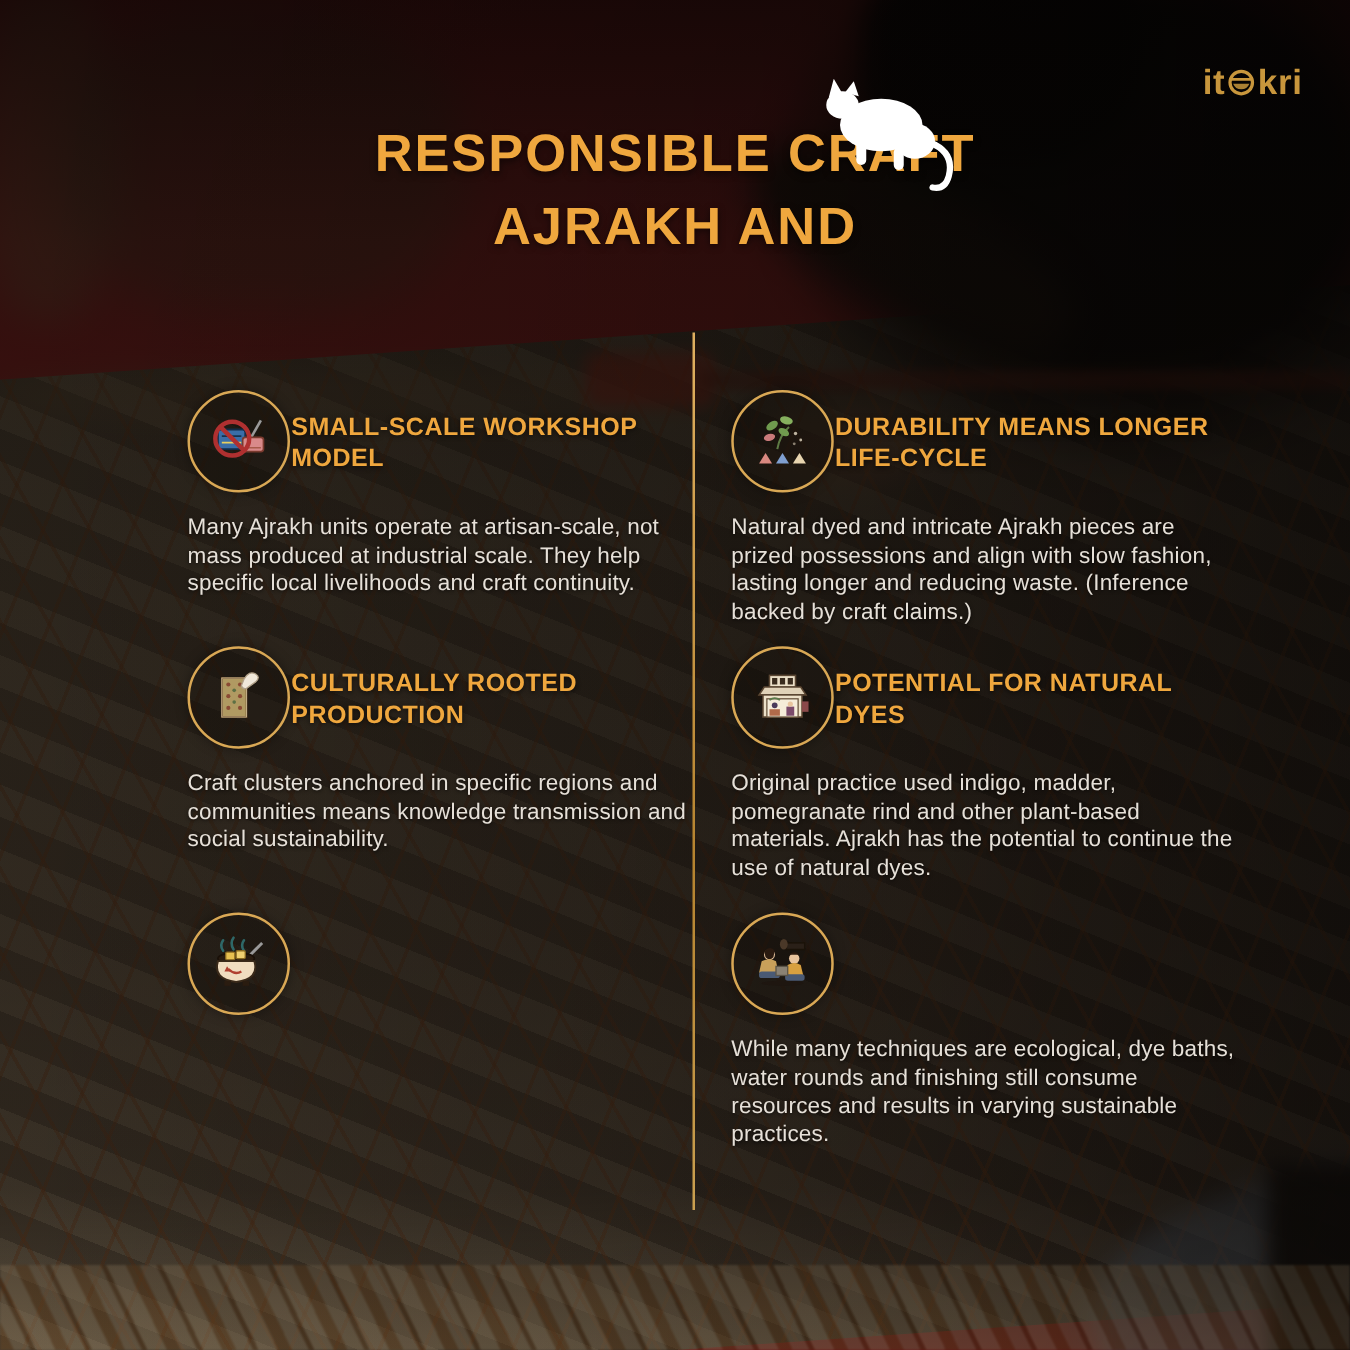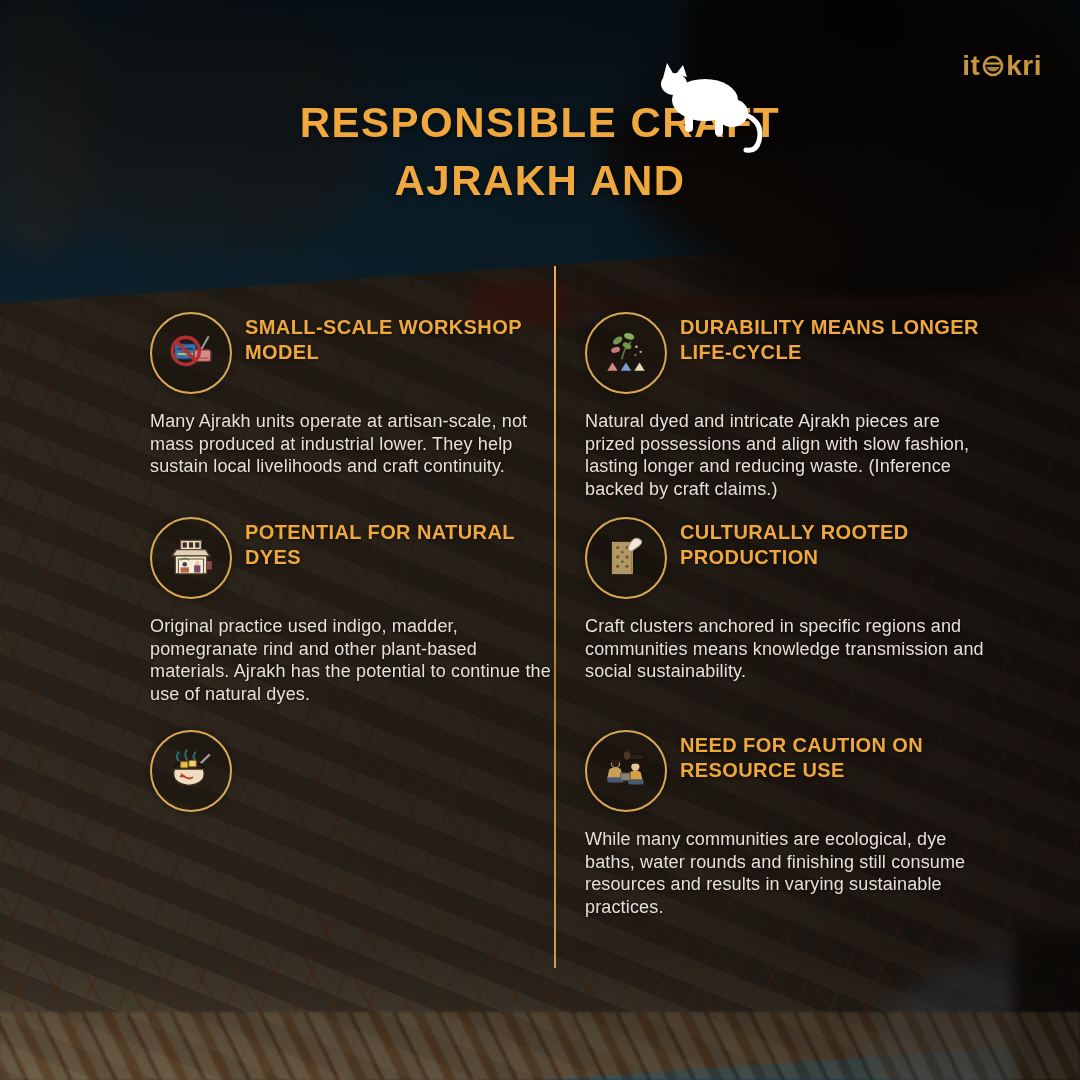--- a/index.html
+++ b/index.html
@@ -1,18 +1,18 @@
 <!DOCTYPE html>
 <html><head>
 <meta charset="utf-8">
 <style>
   html,body{margin:0;padding:0;background:#0c0806;}
   .canvas{
     position:relative;width:1080px;height:1080px;overflow:hidden;
-    background:#0c4a6e;
+    background:#7f1d1d;
     font-family:"Liberation Sans","DejaVu Sans",sans-serif;
   }
   
   .bg,.bg div{position:absolute;}
   .bg{inset:0;}
   .blob{border-radius:40%;}
   .bg-window{left:-14px;top:-14px;width:104px;height:270px;background:#6b5236;opacity:.45;filter:blur(16px);}
   .bg-shelf{left:50px;top:10px;width:320px;height:240px;background:#463523;opacity:.45;filter:blur(20px);}
   .bg-tableedge{left:0;top:295px;width:570px;height:44px;background:#6a5436;opacity:.28;filter:blur(12px);}
   .bg-person{left:610px;top:-90px;width:580px;height:470px;background:radial-gradient(closest-side,#090706 62%,rgba(9,7,6,0));filter:blur(10px);}
@@ -70,21 +70,21 @@
   .divider{
     position:absolute;left:554px;top:266px;width:2px;height:702px;z-index:3;
     background:linear-gradient(180deg,#e0b060,#b5832f 60%,#caa050);
   }
   .grid{
     position:absolute;left:150px;top:312px;width:840px;z-index:4;
     display:grid;grid-template-columns:405px 405px;column-gap:30px;
     grid-template-rows:205px 213px auto;
   }
   .card{color:#e6e0d8;}
-  .card-head{display:flex;align-items:flex-start;gap:13px;}
+  .card-head{display:flex;align-items:center;gap:1px;}
   .icon-circle{
     flex:0 0 auto;width:78px;height:78px;border-radius:50%;
     border:2px solid #d9a855;background:rgba(10,6,3,.25);
     display:flex;align-items:center;justify-content:center;
     box-shadow:0 0 10px rgba(0,0,0,.4);
   }
   .card-title{
     margin:3px 0 0 0;color:#efa73e;font-size:20px;font-weight:bold;
     line-height:1.25;letter-spacing:.4px;text-transform:uppercase;
     text-shadow:0 1px 4px rgba(0,0,0,.6);
@@ -161,21 +161,21 @@
             <line x1="11" y1="25" x2="26" y2="25" stroke="#e8d060" stroke-width="1.4"></line>
             <line x1="41" y1="8" x2="33" y2="22" stroke="#9a9a9a" stroke-width="2"></line>
             <rect x="27" y="21" width="16" height="11" rx="2" fill="#d98a8a" stroke="#7a3a2e" stroke-width="1.3"></rect>
             <line x1="29" y1="29" x2="41" y2="29" stroke="#a85a4a" stroke-width="1.2"></line>
             <circle cx="19" cy="22" r="13" fill="none" stroke="#b03030" stroke-width="3.4"></circle>
             <line x1="10" y1="13" x2="28" y2="31" stroke="#b03030" stroke-width="3.4"></line>
           </svg>
         </div>
         <h3 class="card-title">SMALL-SCALE WORKSHOP MODEL</h3>
       </div>
-      <p class="card-body">Many Ajrakh units operate at artisan-scale, not mass produced at industrial lower. They help sustain local livelihoods and craft continuity.</p>
+      <p class="card-body">Many Ajrakh units operate at artisan-scale, not mass produced at industrial scale. They help specific local livelihoods and craft continuity.</p>
     </section>
 
     <section class="card">
       <div class="card-head">
         <div class="icon-circle">
           <svg width="50" height="50" viewBox="0 0 48 48">
             <path d="M20,30 q2,-11 9,-17" fill="none" stroke="#5d7a44" stroke-width="1.6"></path>
             <ellipse cx="16" cy="12" rx="5" ry="3" fill="#6f9a4e" transform="rotate(-35 16 12)"></ellipse>
             <ellipse cx="27" cy="8" rx="5" ry="3" fill="#86b05e" transform="rotate(15 27 8)"></ellipse>
             <ellipse cx="14" cy="21" rx="4.4" ry="2.7" fill="#c97a7a" transform="rotate(-15 14 21)"></ellipse>
@@ -184,44 +184,20 @@
             <circle cx="38" cy="23" r="1.1" fill="#bdb3a0"></circle>
             <circle cx="33" cy="26" r="1.1" fill="#8a8070"></circle>
             <polygon points="6,41 16,41 11,33" fill="#d98880"></polygon>
             <polygon points="19,41 29,41 24,33" fill="#7f9fd0"></polygon>
             <polygon points="32,41 42,41 37,33" fill="#e8d5b0"></polygon>
           </svg>
         </div>
         <h3 class="card-title">DURABILITY MEANS LONGER LIFE-CYCLE</h3>
       </div>
       <p class="card-body">Natural dyed and intricate Ajrakh pieces are prized possessions and align with slow fashion, lasting longer and reducing waste. (Inference backed by craft claims.)</p>
-    </section>
-
-    <section class="card">
-      <div class="card-head">
-        <div class="icon-circle">
-          <svg width="50" height="50" viewBox="0 0 48 48">
-            <rect x="14" y="7" width="20" height="9" fill="#ece0c8" stroke="#5a4632" stroke-width="1.2"></rect>
-            <rect x="16" y="9" width="4" height="5" fill="#3a2c1e"></rect>
-            <rect x="22" y="9" width="4" height="5" fill="#3a2c1e"></rect>
-            <rect x="28" y="9" width="4" height="5" fill="#3a2c1e"></rect>
-            <polygon points="6,22 42,22 38,16 10,16" fill="#e0d2b8" stroke="#5a4632" stroke-width="1.2"></polygon>
-            <rect x="9" y="22" width="30" height="17" fill="#ece0c8" stroke="#5a4632" stroke-width="1.2"></rect>
-            <rect x="12" y="25" width="24" height="14" fill="#f5ecd9" stroke="#6a5640" stroke-width="1"></rect>
-            <rect x="14" y="33" width="8" height="5" fill="#b06a4a"></rect>
-            <circle cx="18" cy="30" r="2.2" fill="#4a3a5a"></circle>
-            <rect x="27" y="31" width="6" height="7" fill="#7a4a6a"></rect>
-            <circle cx="30" cy="29" r="2" fill="#e8c49e"></circle>
-            <path d="M14,26 q4,-3 8,0" fill="none" stroke="#5a7a4a" stroke-width="1.4"></path>
-            <rect x="39" y="27" width="5" height="8" fill="#8a4a4a"></rect>
-          </svg>
-        </div>
-        <h3 class="card-title">POTENTIAL FOR NATURAL DYES</h3>
-      </div>
-      <p class="card-body">Original practice used indigo, madder, pomegranate rind and other plant-based materials. Ajrakh has the potential to continue the use of natural dyes.</p>
     </section>
 
     <section class="card">
       <div class="card-head">
         <div class="icon-circle">
           <svg width="50" height="50" viewBox="0 0 48 48">
             <rect x="11" y="9" width="19" height="30" fill="#b09a62" stroke="#6a4a2a" stroke-width="1.3"></rect>
             <g fill="#8a4a34">
               <circle cx="16" cy="14" r="1.6"></circle>
                 <circle cx="25" cy="14" r="1.6"></circle>
@@ -240,20 +216,44 @@
         </div>
         <h3 class="card-title">CULTURALLY ROOTED PRODUCTION</h3>
       </div>
       <p class="card-body">Craft clusters anchored in specific regions and communities means knowledge transmission and social sustainability.</p>
     </section>
 
     <section class="card">
       <div class="card-head">
         <div class="icon-circle">
           <svg width="50" height="50" viewBox="0 0 48 48">
+            <rect x="14" y="7" width="20" height="9" fill="#ece0c8" stroke="#5a4632" stroke-width="1.2"></rect>
+            <rect x="16" y="9" width="4" height="5" fill="#3a2c1e"></rect>
+            <rect x="22" y="9" width="4" height="5" fill="#3a2c1e"></rect>
+            <rect x="28" y="9" width="4" height="5" fill="#3a2c1e"></rect>
+            <polygon points="6,22 42,22 38,16 10,16" fill="#e0d2b8" stroke="#5a4632" stroke-width="1.2"></polygon>
+            <rect x="9" y="22" width="30" height="17" fill="#ece0c8" stroke="#5a4632" stroke-width="1.2"></rect>
+            <rect x="12" y="25" width="24" height="14" fill="#f5ecd9" stroke="#6a5640" stroke-width="1"></rect>
+            <rect x="14" y="33" width="8" height="5" fill="#b06a4a"></rect>
+            <circle cx="18" cy="30" r="2.2" fill="#4a3a5a"></circle>
+            <rect x="27" y="31" width="6" height="7" fill="#7a4a6a"></rect>
+            <circle cx="30" cy="29" r="2" fill="#e8c49e"></circle>
+            <path d="M14,26 q4,-3 8,0" fill="none" stroke="#5a7a4a" stroke-width="1.4"></path>
+            <rect x="39" y="27" width="5" height="8" fill="#8a4a4a"></rect>
+          </svg>
+        </div>
+        <h3 class="card-title">POTENTIAL FOR NATURAL DYES</h3>
+      </div>
+      <p class="card-body">Original practice used indigo, madder, pomegranate rind and other plant-based materials. Ajrakh has the potential to continue the use of natural dyes.</p>
+    </section>
+
+    <section class="card">
+      <div class="card-head">
+        <div class="icon-circle">
+          <svg width="50" height="50" viewBox="0 0 48 48">
             <path d="M12,6 q-3,4 0,8" fill="none" stroke="#2e6868" stroke-width="2" stroke-linecap="round"></path>
             <path d="M20,4 q-3,4 0,9" fill="none" stroke="#2e6868" stroke-width="2" stroke-linecap="round"></path>
             <path d="M28,6 q-3,4 0,8" fill="none" stroke="#2e6868" stroke-width="2" stroke-linecap="round"></path>
             <line x1="42" y1="8" x2="31" y2="19" stroke="#9a9a9a" stroke-width="2.2"></line>
             <ellipse cx="22" cy="20" rx="14" ry="4.5" fill="#2a1c10" stroke="#1a1008" stroke-width="1.3"></ellipse>
             <rect x="14" y="15" width="7" height="6" rx="1" fill="#e8c050" stroke="#8a6a20" stroke-width="1"></rect>
             <rect x="22" y="14" width="7" height="6" rx="1" fill="#f0d070" stroke="#8a6a20" stroke-width="1"></rect>
             <path d="M8,22 q-4,14 14,16 q18,-2 14,-16 z" fill="#f0ddc0" stroke="#3a2a1a" stroke-width="1.5"></path>
             <path d="M16,28 q5,5 10,2" fill="none" stroke="#b04030" stroke-width="1.8"></path>
             <polygon points="15,26 18,30 13,30" fill="#b04030"></polygon>
@@ -275,19 +275,18 @@
             <path d="M8,22 q6,-3 11,0 l2,9 -15,0 z" fill="#c8a05a"></path>
             <rect x="6" y="30" width="16" height="5" rx="2" fill="#4a5a74"></rect>
             <circle cx="33" cy="20" r="4" fill="#e8c49e"></circle>
             <path d="M29,18 a4.2,4.2 0 0 1 8,0 l-1,-1 -6,0 z" fill="#2a1a10"></path>
             <path d="M28,25 q5,-3 10,0 l2,8 -14,0 z" fill="#d8a040"></path>
             <rect x="26" y="32" width="15" height="5" rx="2" fill="#4a5a74"></rect>
             <rect x="19" y="26" width="9" height="7" fill="#8a8274" stroke="#5a5448" stroke-width="1"></rect>
             <ellipse cx="24" cy="39" rx="16" ry="2" fill="#1e1610"></ellipse>
           </svg>
         </div>
-        <h3 class="card-title">NEED FOR CAUTION ON RESOURCE USE</h3>
-      </div>
-      <p class="card-body">While many communities are ecological, dye baths, water rounds and finishing still consume resources and results in varying sustainable practices.</p>
+      </div>
+      <p class="card-body">While many techniques are ecological, dye baths, water rounds and finishing still consume resources and results in varying sustainable practices.</p>
     </section>
 
   </div>
 </div>
 
 </body></html>

